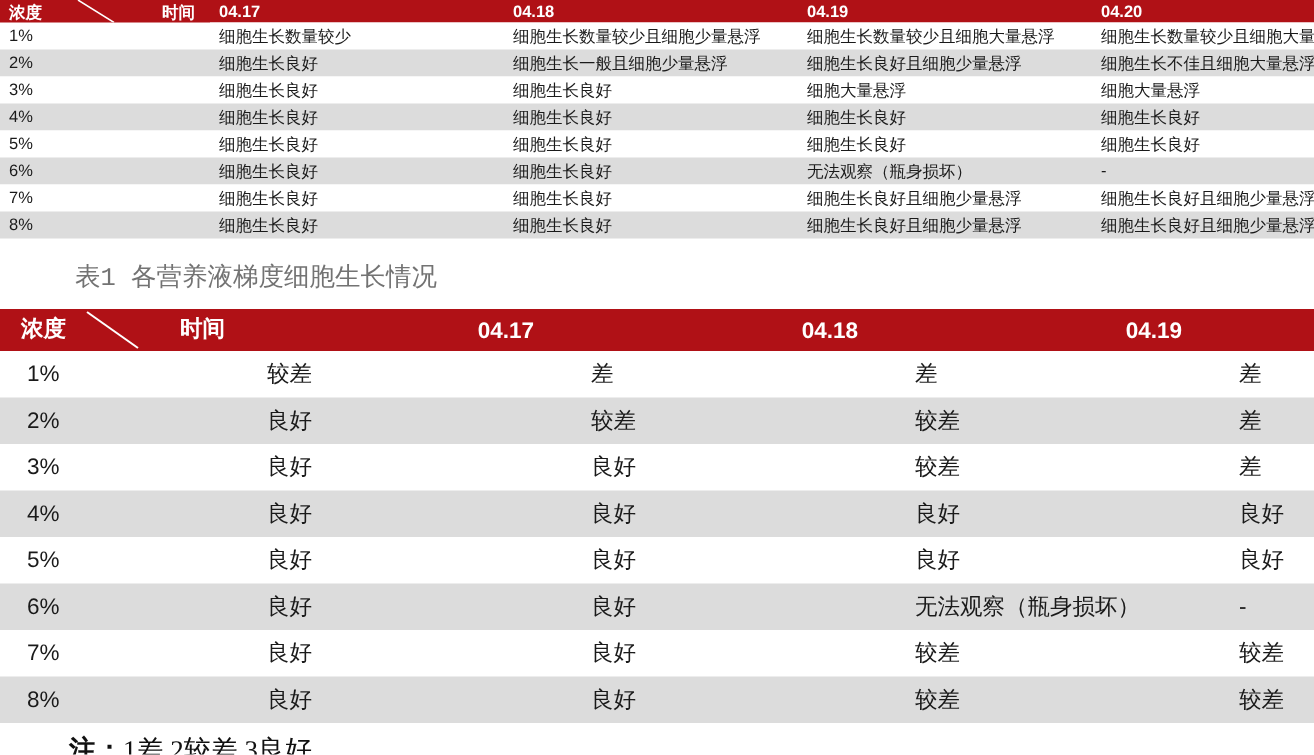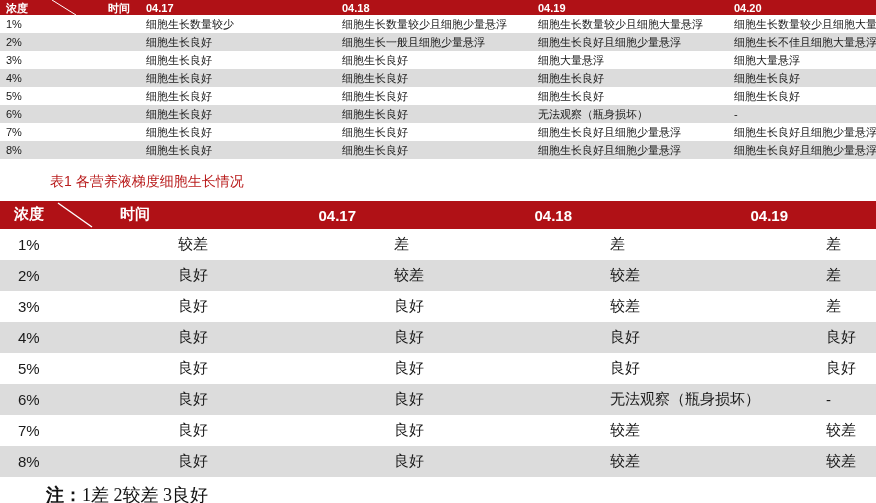--- a/index.html
+++ b/index.html
@@ -69,24 +69,24 @@
   }
   .table-small tbody td.first-col {
     text-align: left;
     padding-left: 6px;
   }
   .table-small tbody tr.odd td { background: #ffffff; }
   .table-small tbody tr.even td { background: #dcdcdc; }
 
   
   .caption {
-    font-size: 14px;
-    color: #b91c1c;
+    font-size: 17px;
+    color: #737373;
     padding: 14px 0 10px 50px;
-    font-family: Liberation Sans, sans-serif;
+    font-family: Liberation Mono, monospace;
   }
 
   
   .table-big {
     width: 876px;
     border-collapse: collapse;
     table-layout: fixed;
     font-size: 15px;
   }
   .table-big thead th {

